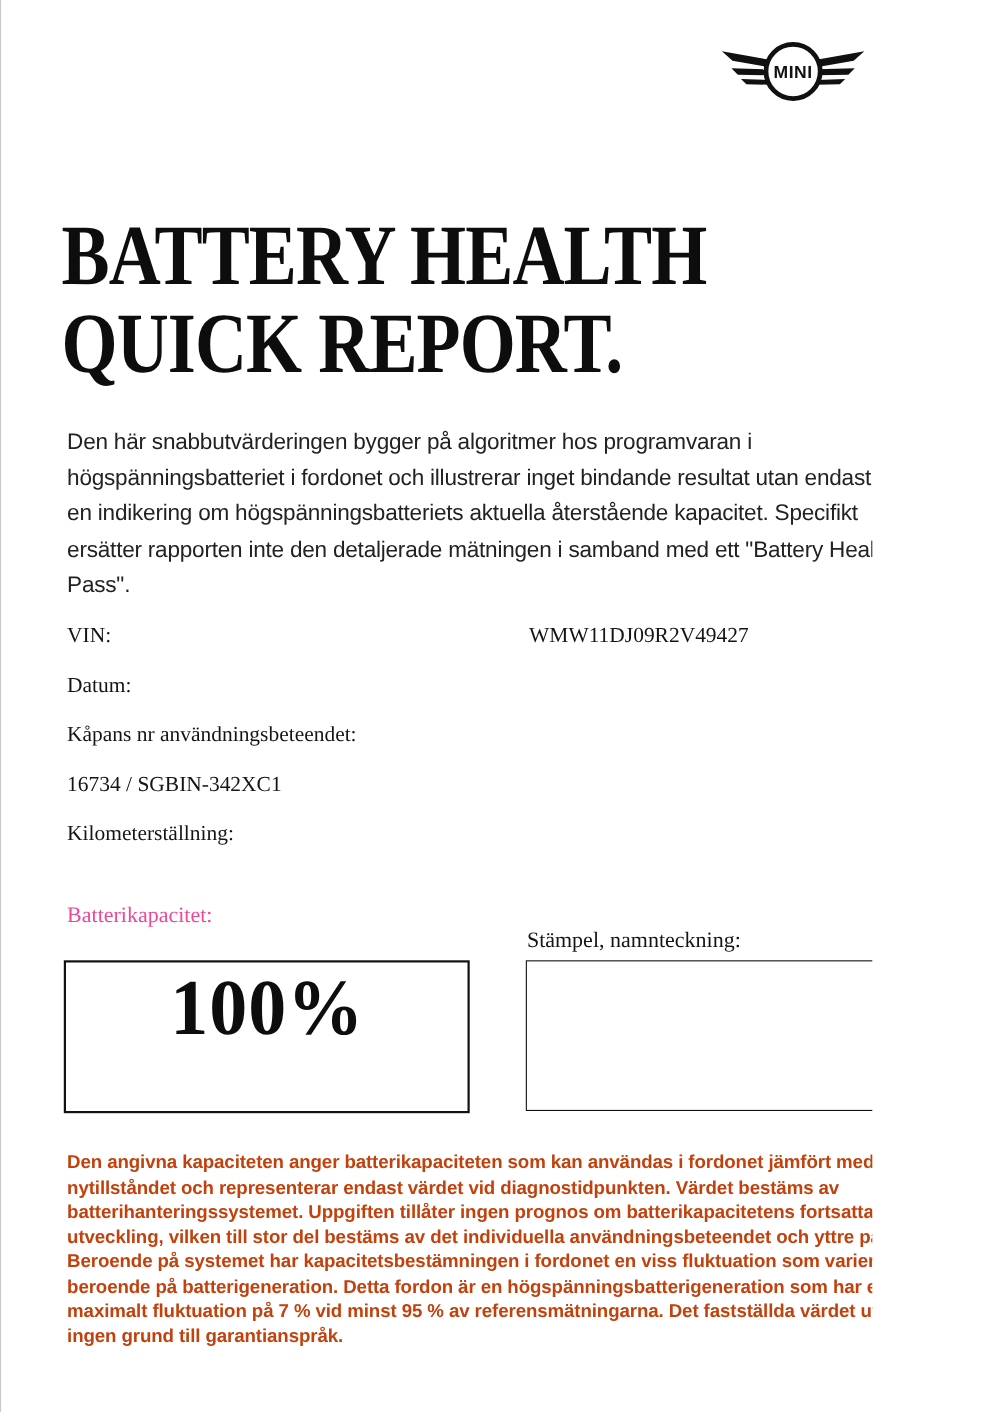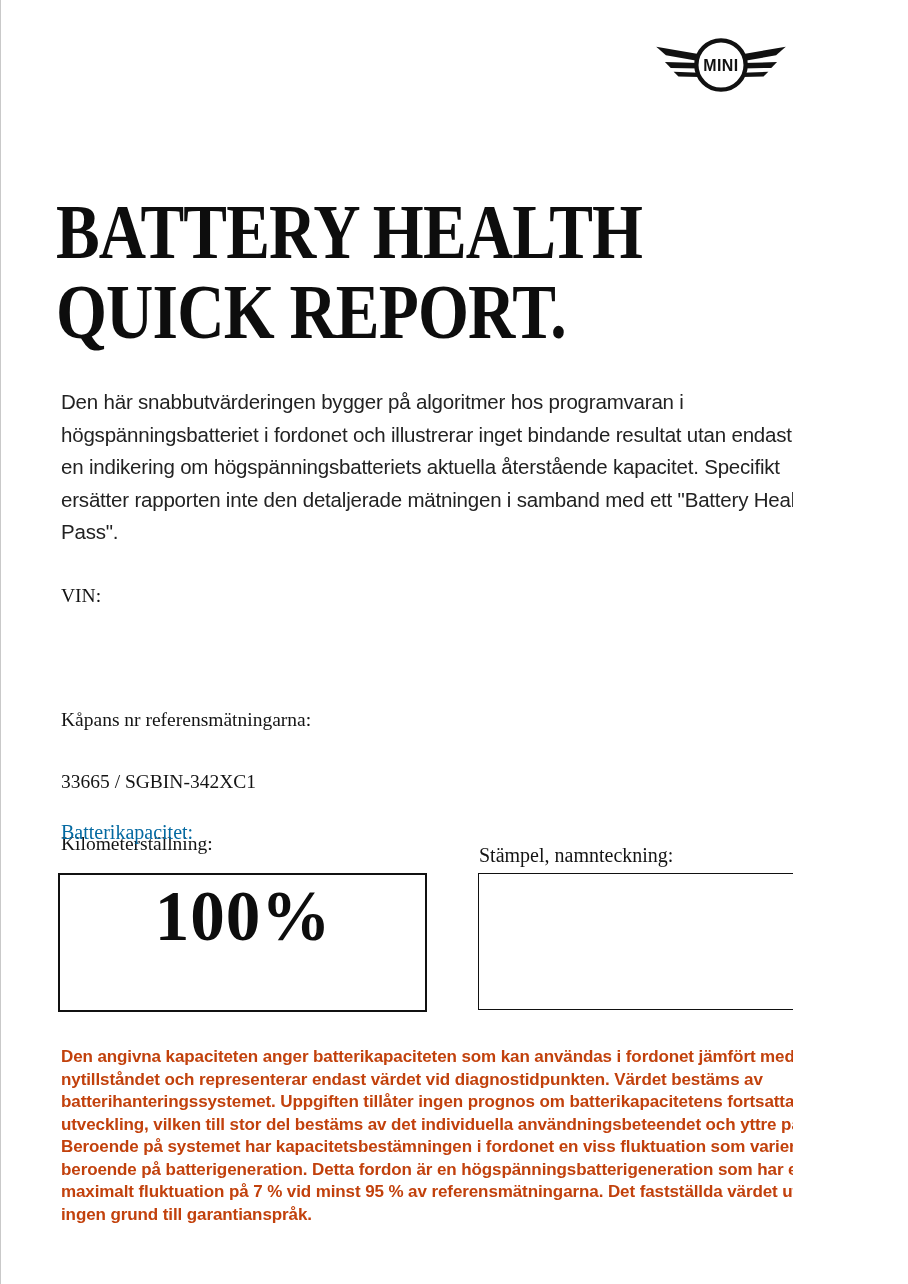--- a/index.html
+++ b/index.html
@@ -56,30 +56,30 @@
   }
 
   
   .fields {
     position: absolute;
     left: 60px; top: 568px;
     width: 800px;
     font-size: 19.5px;
     color: #141414;
   }
-  .field-row { display: flex; height: 45px; align-items: flex-start; margin-top: 17px; }
+  .field-row { display: flex; height: 45px; align-items: flex-start; }
   .field-label { width: 420px; flex: 0 0 420px; }
   .field-value { flex: 1; }
 
   
   .cap-label {
     position: absolute;
     left: 60px; top: 821px;
     font-size: 20px;
-    color: #0369a1;
+    color: #ec4899;
   }
   .sig-label {
     position: absolute;
     left: 478px; top: 821px;
     font-size: 20px;
     color: #141414;
     margin-top: 23px;
   }
   .cap-box {
     position: absolute;
@@ -147,29 +147,31 @@
   <h1 class="title">
     <span>BATTERY HEALTH</span>
     <span>QUICK REPORT.</span>
   </h1>
 
   <p class="intro">Den här snabbutvärderingen bygger på algoritmer hos programvaran i högspänningsbatteriet i fordonet och illustrerar inget bindande resultat utan endast en indikering om högspänningsbatteriets aktuella återstående kapacitet. Specifikt ersätter rapporten inte den detaljerade mätningen i samband med ett "Battery Health Pass".</p>
 
   <div class="fields">
     <div class="field-row">
       <span class="field-label">VIN:</span>
+      <span class="field-value">WMW11DJ09R2V49427</span>
     </div>
     <div class="field-row">
+      <span class="field-label">Datum:</span>
     </div>
     <div class="field-row">
-      <span class="field-label">Kåpans nr referensmätningarna:</span>
+      <span class="field-label">Kåpans nr användningsbeteendet:</span>
       <span class="field-value"></span>
     </div>
     <div class="field-row">
-      <span class="field-value">33665 / SGBIN-342XC1</span>
+      <span class="field-value">16734 / SGBIN-342XC1</span>
     </div>
     <div class="field-row">
       <span class="field-label">Kilometerställning:</span>
     </div>
   </div>
 
   <div class="cap-label">Batterikapacitet:</div>
   <div class="sig-label">Stämpel, namnteckning:</div>
 
   <div class="cap-box">

